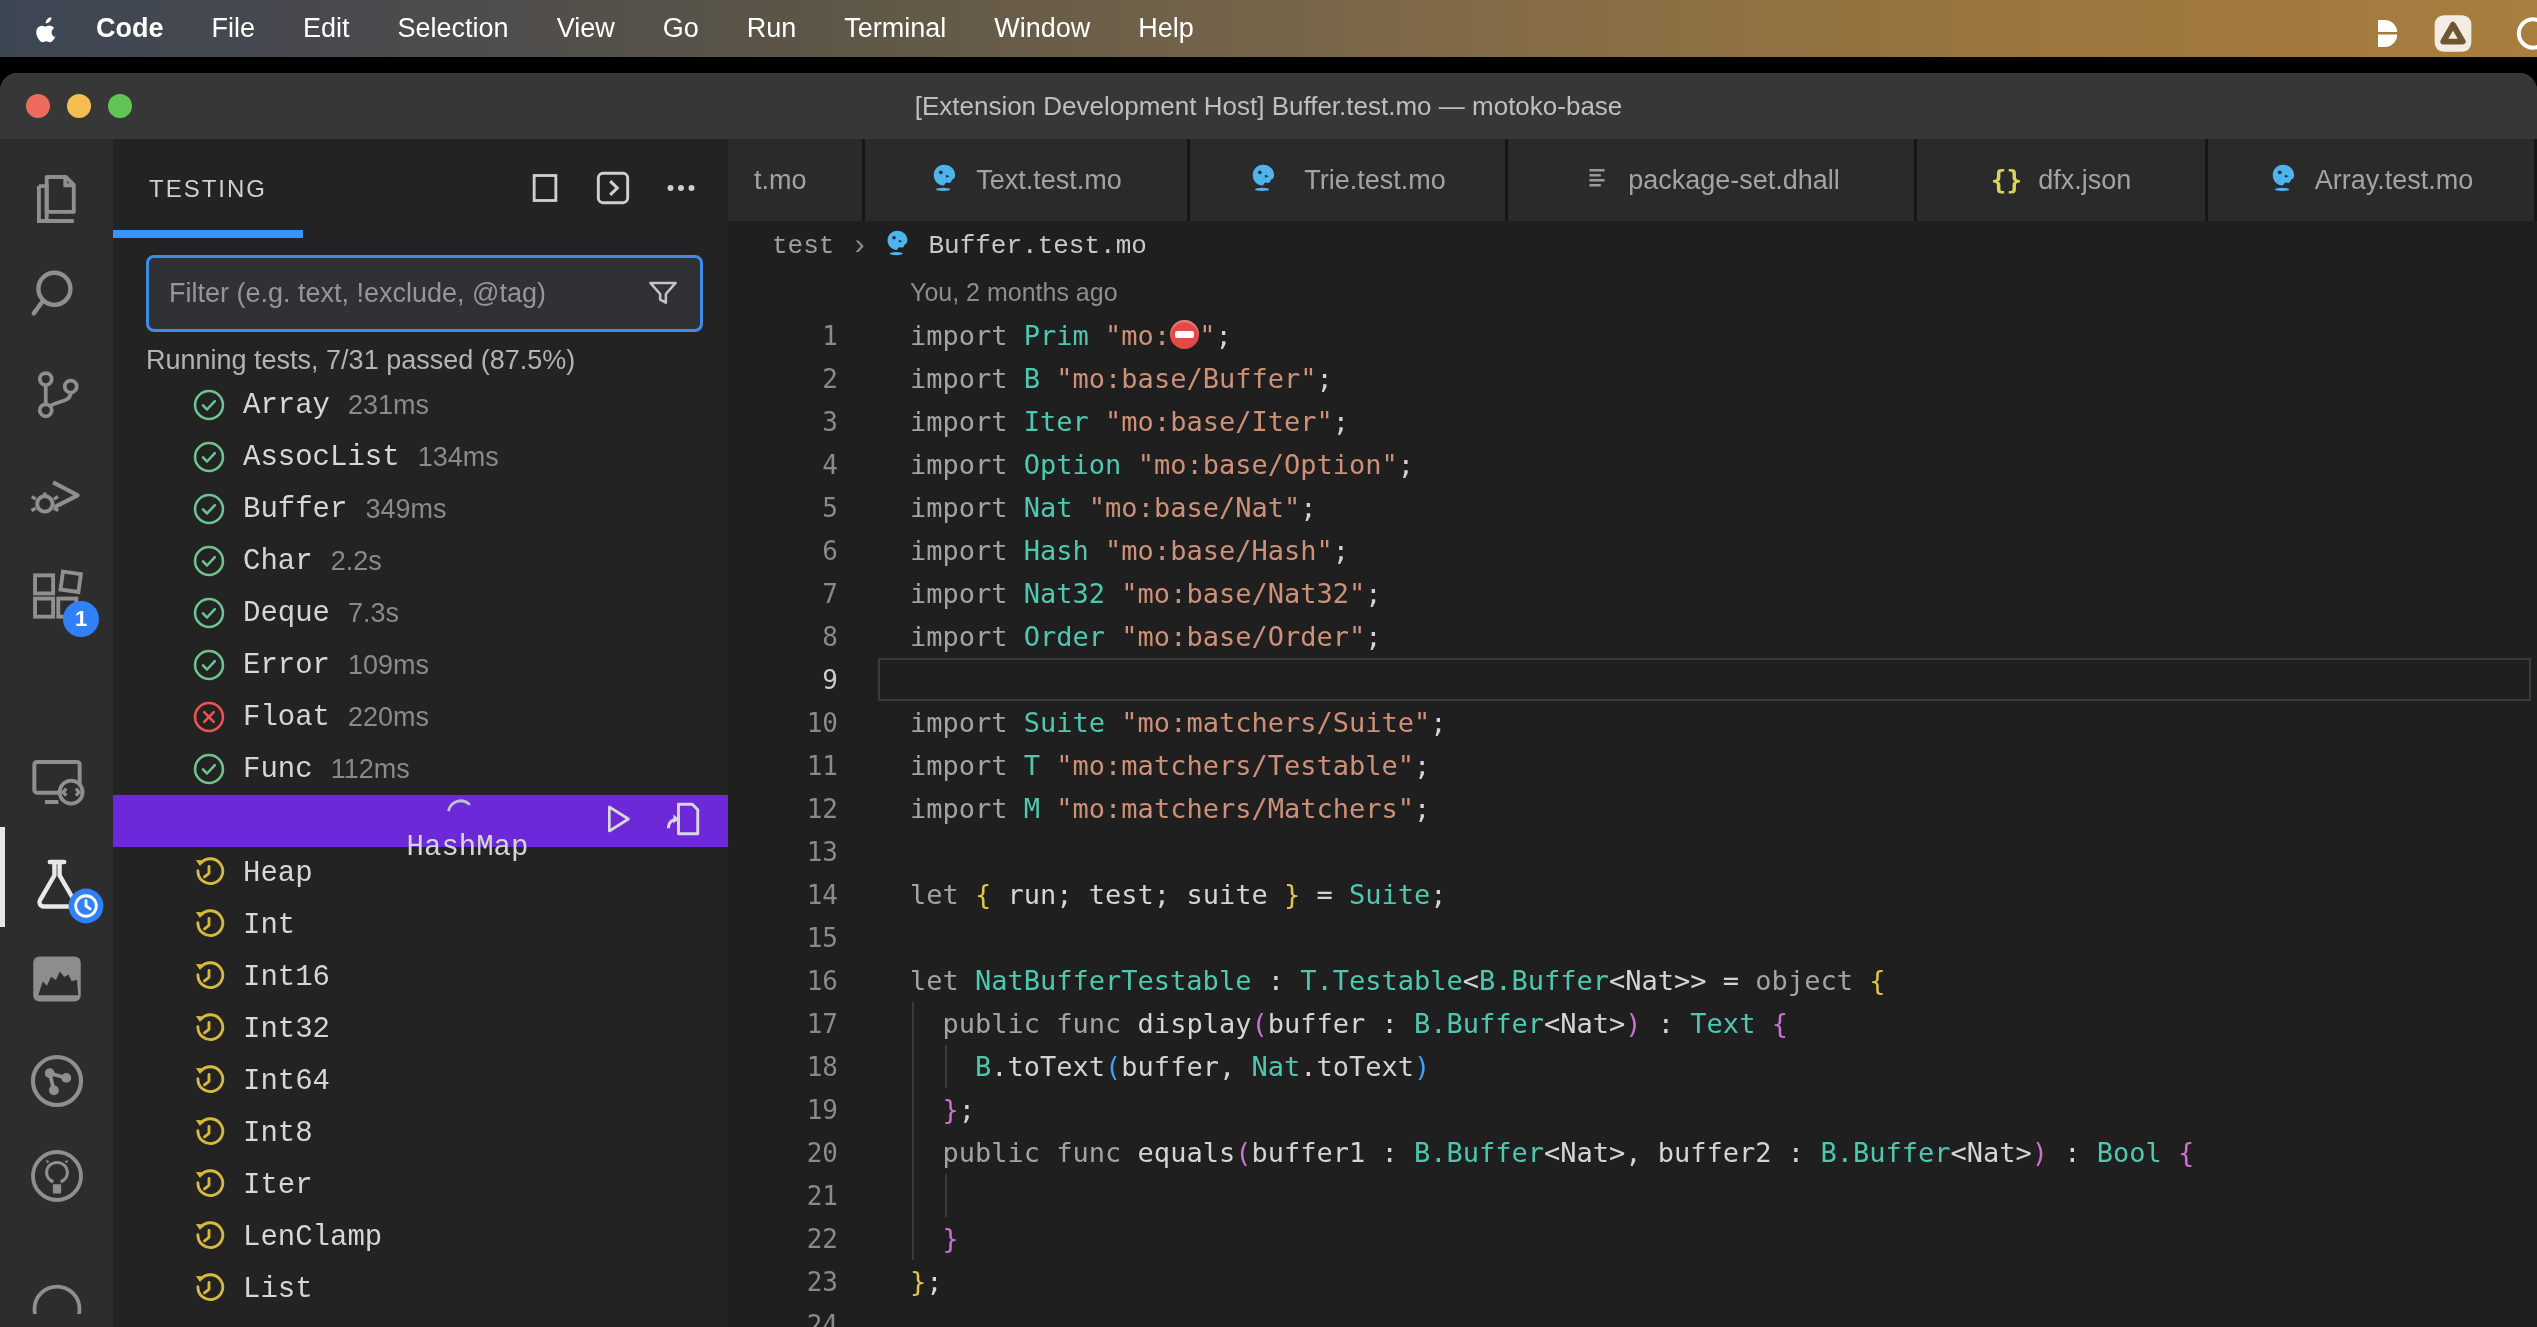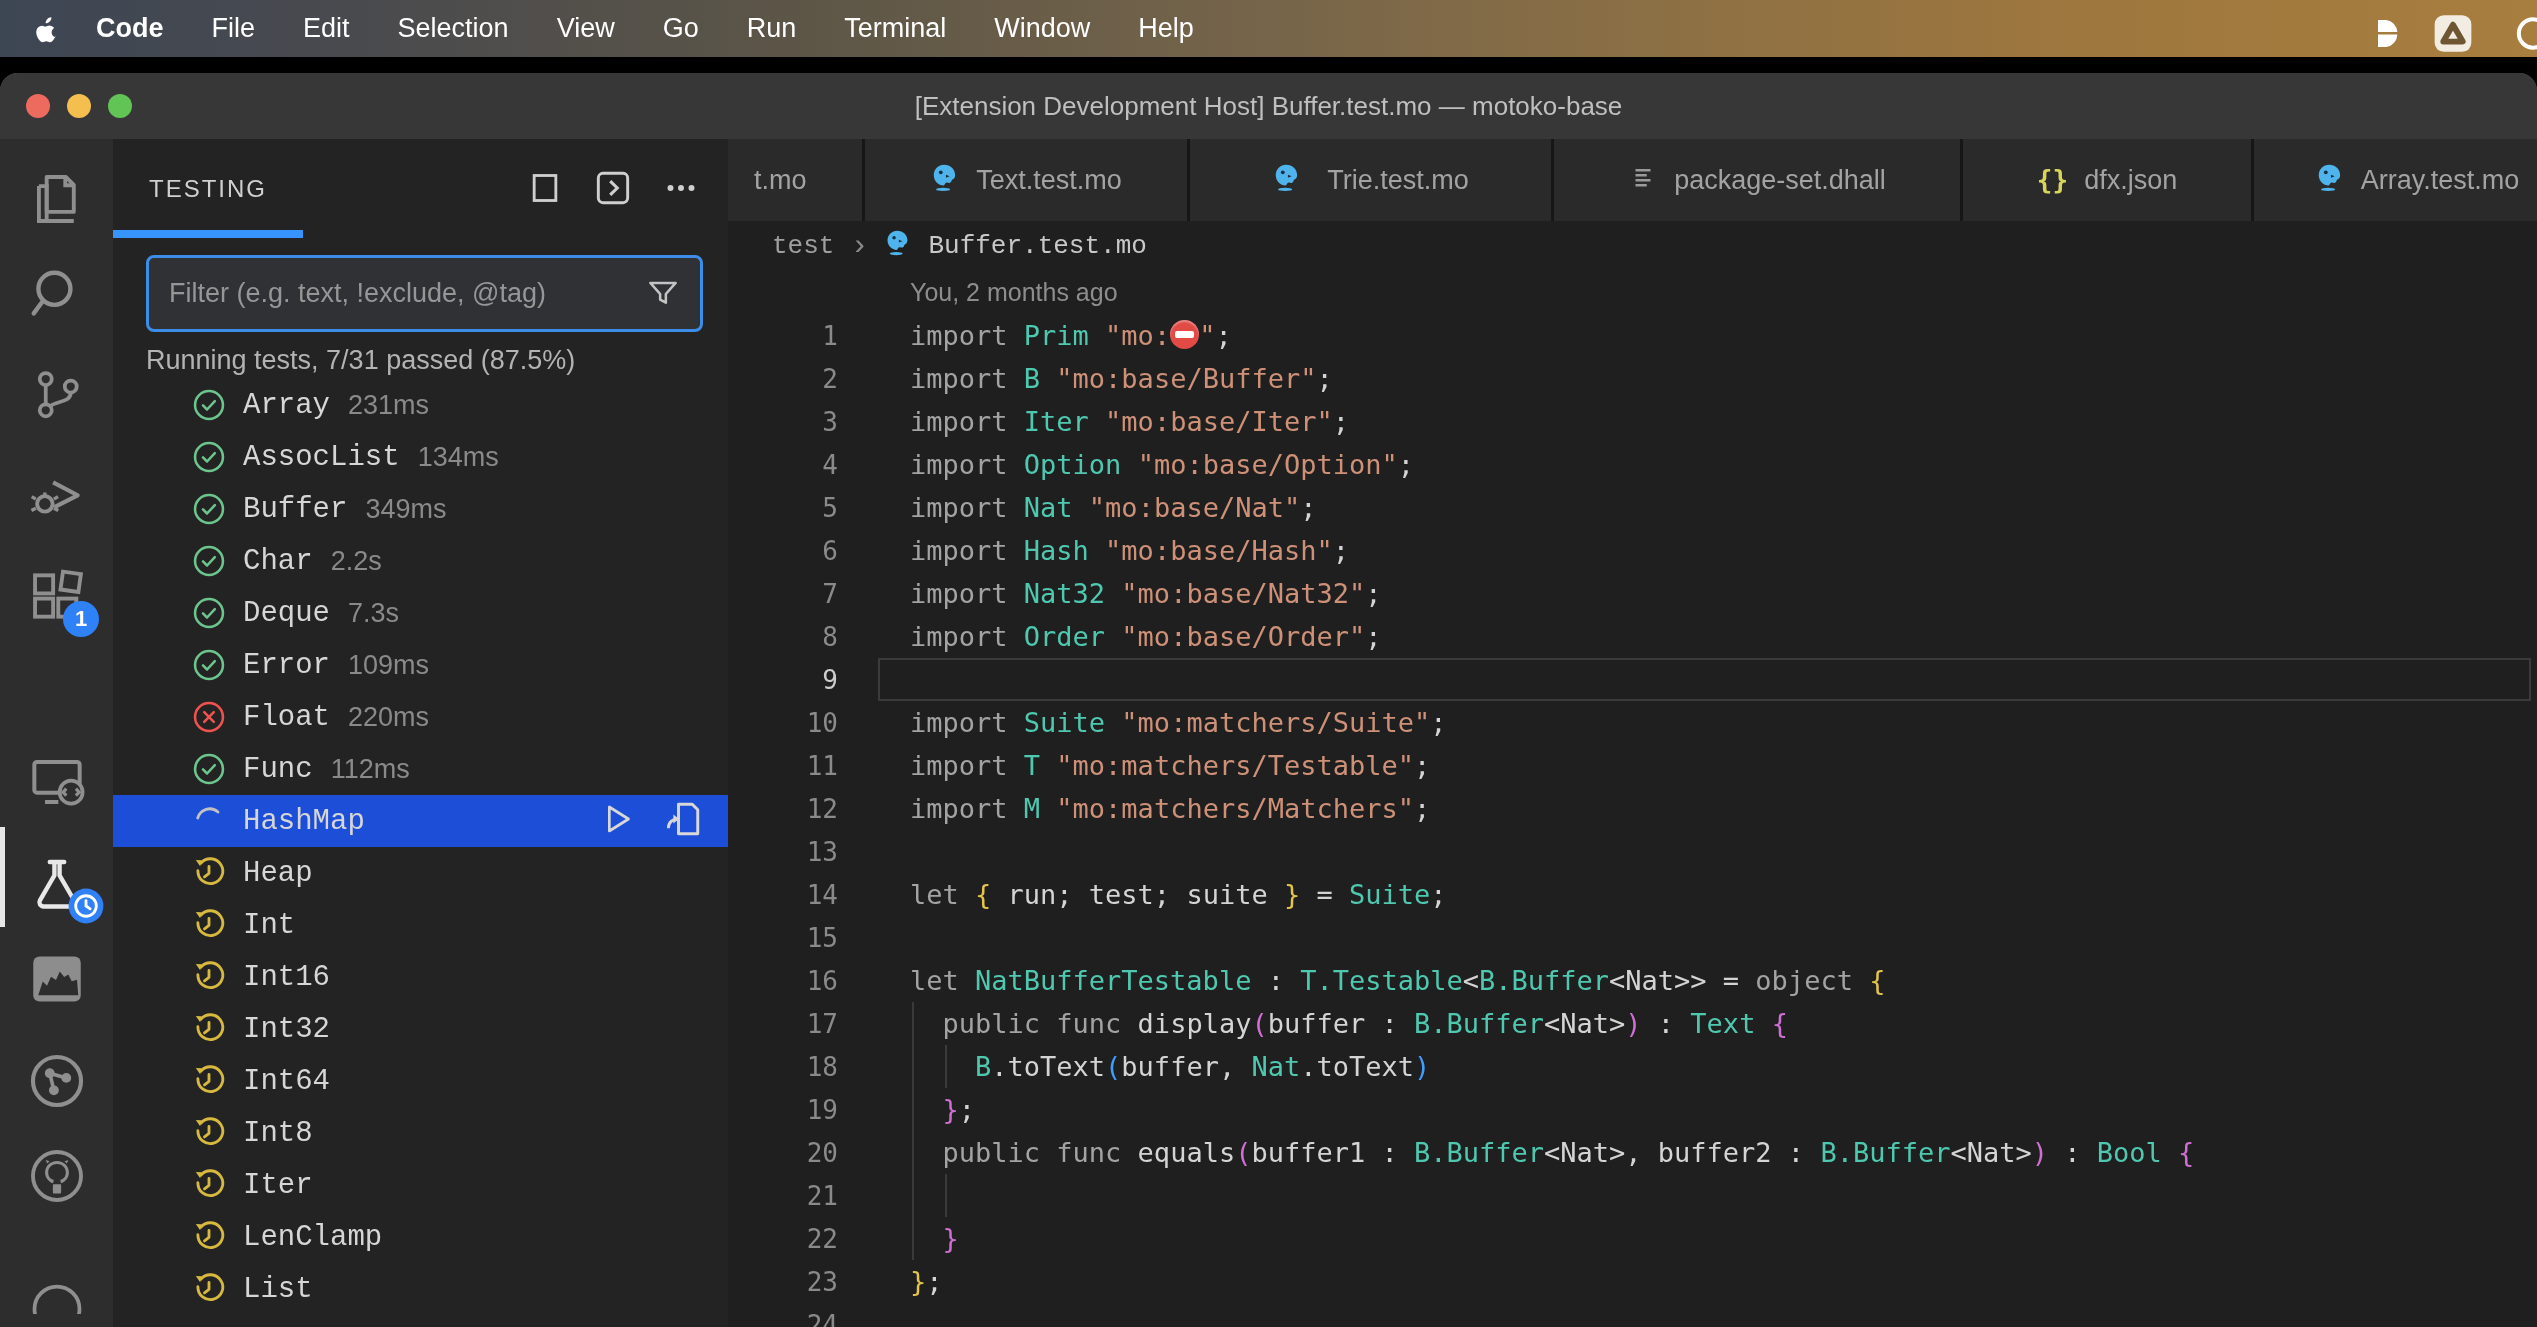--- a/index.html
+++ b/index.html
@@ -45,21 +45,21 @@
   .progressbar { position:absolute; left:0; top:91px; width:190px; height:8px; background:#3794ff; }
   .filterbox { position:absolute; left:33px; top:116px; width:557px; height:77px; background:#2f3134;
     border:3px solid #3c8ce8; border-radius:8px; display:flex; align-items:center; }
   .filterbox input { flex:1; background:transparent; border:none; outline:none; color:#d0d0d0;
     font-size:27px; padding:0 20px; font-family:"Liberation Sans",sans-serif; }
   .filterbox input::placeholder { color:#969696; }
   .funnel { margin-right:18px; display:flex; }
   .run-status { position:absolute; left:33px; top:206px; color:#b3b3b3; font-size:27px; }
   .tests { position:absolute; left:0; top:240px; right:0; }
   .test-row { position:relative; height:52px; display:flex; align-items:center; padding-left:78px; }
-  .test-row.hover { background:#1d4ed8; }
+  .test-row.hover { background:#6d28d9;flex-direction:column; }
   .t-icon { width:36px; height:36px; flex:none; display:flex; align-items:center; justify-content:center; }
   .t-label { margin-left:16px; color:#d6d6d6; font-size:29px; white-space:nowrap;font-family:Liberation Mono, monospace; }
   .t-dur { margin-left:18px; color:#8a8a8a; font-size:27px; }
   .t-actions { position:absolute; right:22px; top:0; height:52px; display:flex; align-items:center; gap:26px; }
 
   
   .editor { flex:1; display:flex; flex-direction:column; background:#1f1f20; overflow:hidden; }
   .tabs { height:82px; background:#1a1a1b; display:flex; flex:none; }
   .tab { height:82px; background:#2a2a2b; display:flex; align-items:center; justify-content:center;
     gap:16px; color:#a3a3a3; font-size:27px; border-right:3px solid #161617; flex:none; overflow:hidden; white-space:nowrap; }
@@ -450,21 +450,21 @@
             </div>
             <div class="tab" style="width: 325px;">
               <span><svg width="30" height="30" viewBox="0 0 32 32">
                   <path fill="#4fb3ec" d="M15 3C8.9 3 4 7.9 4 14c0 6.1 4.9 11 10.5 11 1.7-.8 1.2-2.3 2.7-2.9 1.9-.7 2.4 1 4.3 0 1.9-1 .9-2.6 2.8-3.6 1.8-.9 2.3-2.2 2.5-4.5C26.8 7.9 21.9 3 15 3z"></path>
                   <ellipse cx="14" cy="29.2" rx="7.5" ry="1.8" fill="#4fb3ec"></ellipse>
                   <circle cx="11.5" cy="11" r="2" fill="#173042"></circle>
                   <path d="M17 13.5l4 1.6-4 1.6z" fill="#173042"></path>
                 </svg></span>
               <span>Text.test.mo</span>
             </div>
-            <div class="tab" style="width: 364px; gap: 25px;">
+            <div class="tab" style="width: 318px; gap: 25px;">
               <span><svg width="30" height="30" viewBox="0 0 32 32">
                   <path fill="#4fb3ec" d="M15 3C8.9 3 4 7.9 4 14c0 6.1 4.9 11 10.5 11 1.7-.8 1.2-2.3 2.7-2.9 1.9-.7 2.4 1 4.3 0 1.9-1 .9-2.6 2.8-3.6 1.8-.9 2.3-2.2 2.5-4.5C26.8 7.9 21.9 3 15 3z"></path>
                   <ellipse cx="14" cy="29.2" rx="7.5" ry="1.8" fill="#4fb3ec"></ellipse>
                   <circle cx="11.5" cy="11" r="2" fill="#173042"></circle>
                   <path d="M17 13.5l4 1.6-4 1.6z" fill="#173042"></path>
                 </svg></span>
               <span>Trie.test.mo</span>
             </div>
             <div class="tab" style="width: 409px;">
               <span><svg width="30" height="30" viewBox="0 0 24 24">

